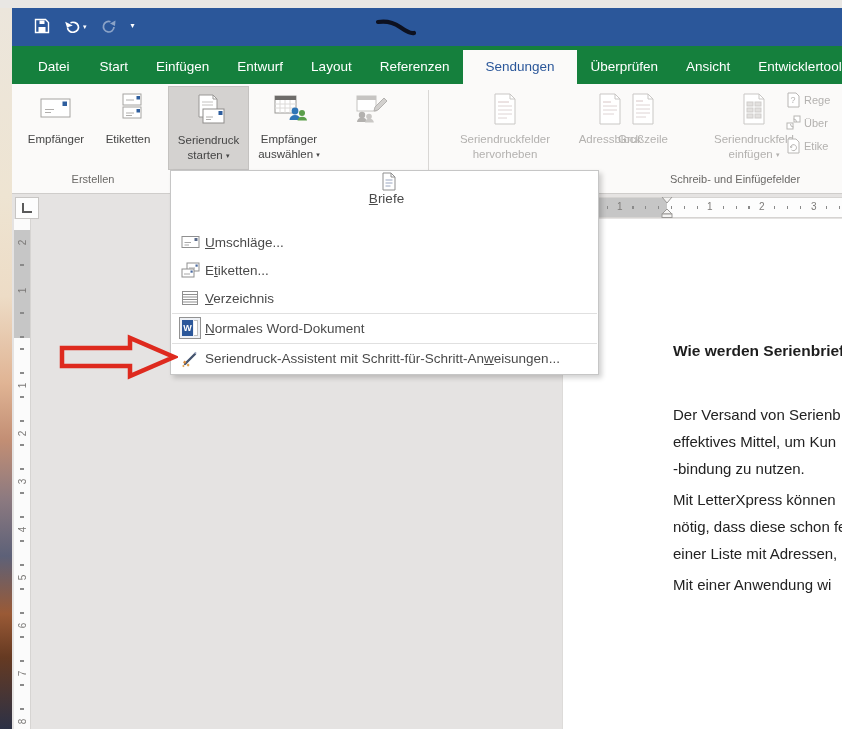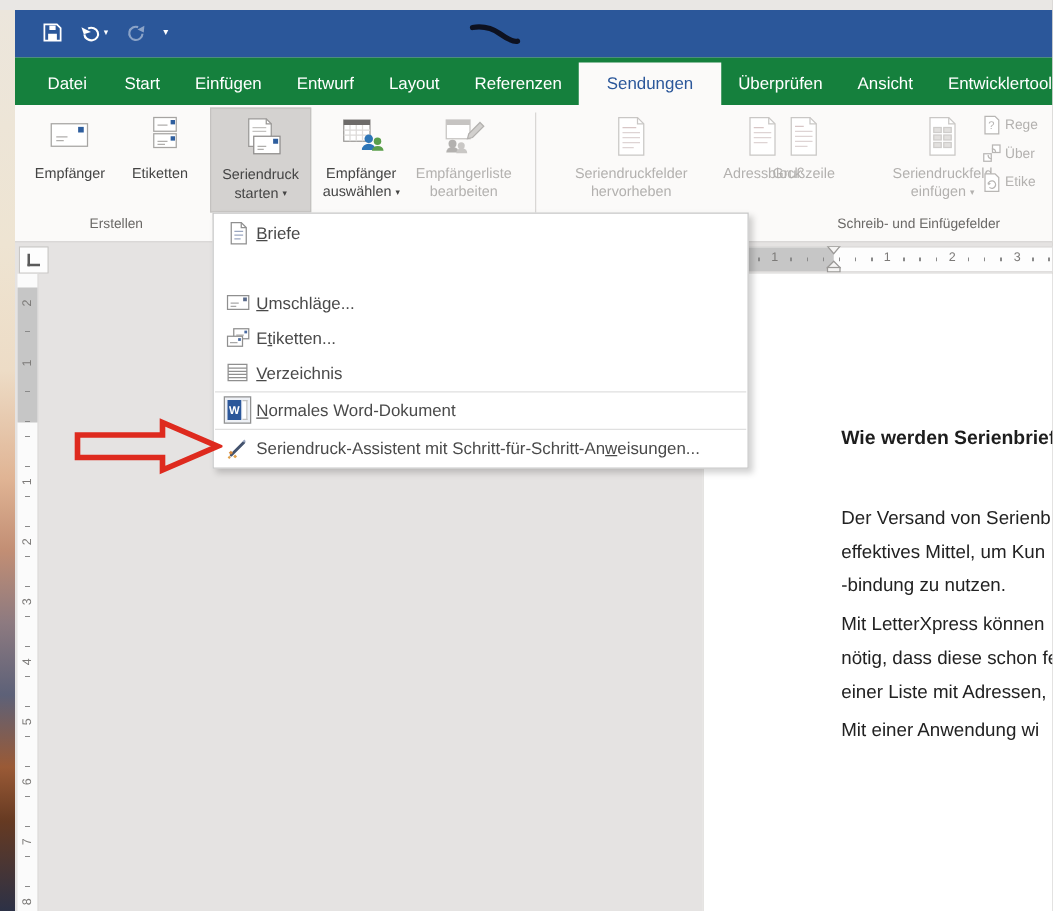--- a/index.html
+++ b/index.html
@@ -198,24 +198,20 @@
     <div class="bigbtn" style="left:318px;width:82px;">
       <svg class="ic" width="36" height="32" viewBox="0 0 36 32">
         <rect x="4" y="4" width="19" height="15" fill="#fff" stroke="#c6c4c2"></rect>
         <rect x="4" y="4" width="19" height="4" fill="#c6c4c2"></rect>
         <circle cx="9" cy="23" r="3.2" fill="#b3b1af"></circle>
         <path d="M4 30 a5 4.6 0 0 1 10 0 z" fill="#b3b1af"></path>
         <circle cx="16" cy="24.5" r="2.8" fill="#c9c7c5"></circle>
         <path d="M12 30.5 a4.4 4 0 0 1 8.8 0 z" fill="#c9c7c5"></path>
         <path d="M31 6 l3 3 -9 9 -4 1 1 -4 z" fill="#d2d0ce" stroke="#b3b1af"></path>
       </svg>
-      <div class="biglabel disabled" style="left:0;width:82px;">
-        <span>Empfängerliste</span><br>
-        <span>bearbeiten</span>
-      </div>
     </div>
 
     <div class="rsep" style="left:416px;"></div>
 
     <div class="bigbtn" style="left:428px;width:130px;">
       <svg class="ic" width="30" height="34" viewBox="0 0 30 34">
         <path d="M5 2 h15 l5 5 v25 h-20 z" fill="#fff" stroke="#c9c7c5"></path>
         <path d="M20 2 v5 h5" fill="none" stroke="#c9c7c5"></path>
         <line x1="8" y1="10" x2="19" y2="10" stroke="#d8c6c6"></line>
         <line x1="8" y1="14" x2="22" y2="14" stroke="#ded4d4"></line>
@@ -343,21 +339,21 @@
     <div class="doc-line" style="top:187px;">Der Versand von Serienb</div>
     <div class="doc-line" style="top:214px;">effektives Mittel, um Kun</div>
     <div class="doc-line" style="top:241px;">-bindung zu nutzen.</div>
     <div class="doc-line" style="top:272px;">Mit LetterXpress können</div>
     <div class="doc-line" style="top:299px;">nötig, dass diese schon fe</div>
     <div class="doc-line" style="top:326px;">einer Liste mit Adressen,</div>
     <div class="doc-line" style="top:357px;">Mit einer Anwendung wi</div>
   </div>
 
   <div class="abs menu">
-    <div class="mitem" style="top:1px;">
+    <div class="mitem" style="top:1px;flex-direction:column;">
       <span class="mico">
         <svg width="17" height="19" viewBox="0 0 17 19">
           <path d="M3 1 h8 l4 4 v13 h-12 z" fill="#fff" stroke="#8f8f8f"></path>
           <path d="M11 1 v4 h4" fill="none" stroke="#8f8f8f"></path>
           <line x1="5.5" y1="8" x2="12.5" y2="8" stroke="#9aa6c0"></line>
           <line x1="5.5" y1="11" x2="12.5" y2="11" stroke="#9aa6c0"></line>
           <line x1="5.5" y1="14" x2="10.5" y2="14" stroke="#9aa6c0"></line>
         </svg>
       </span>
       <span class="mtext"><span></span><span class="mkey">B</span><span>riefe</span></span>

